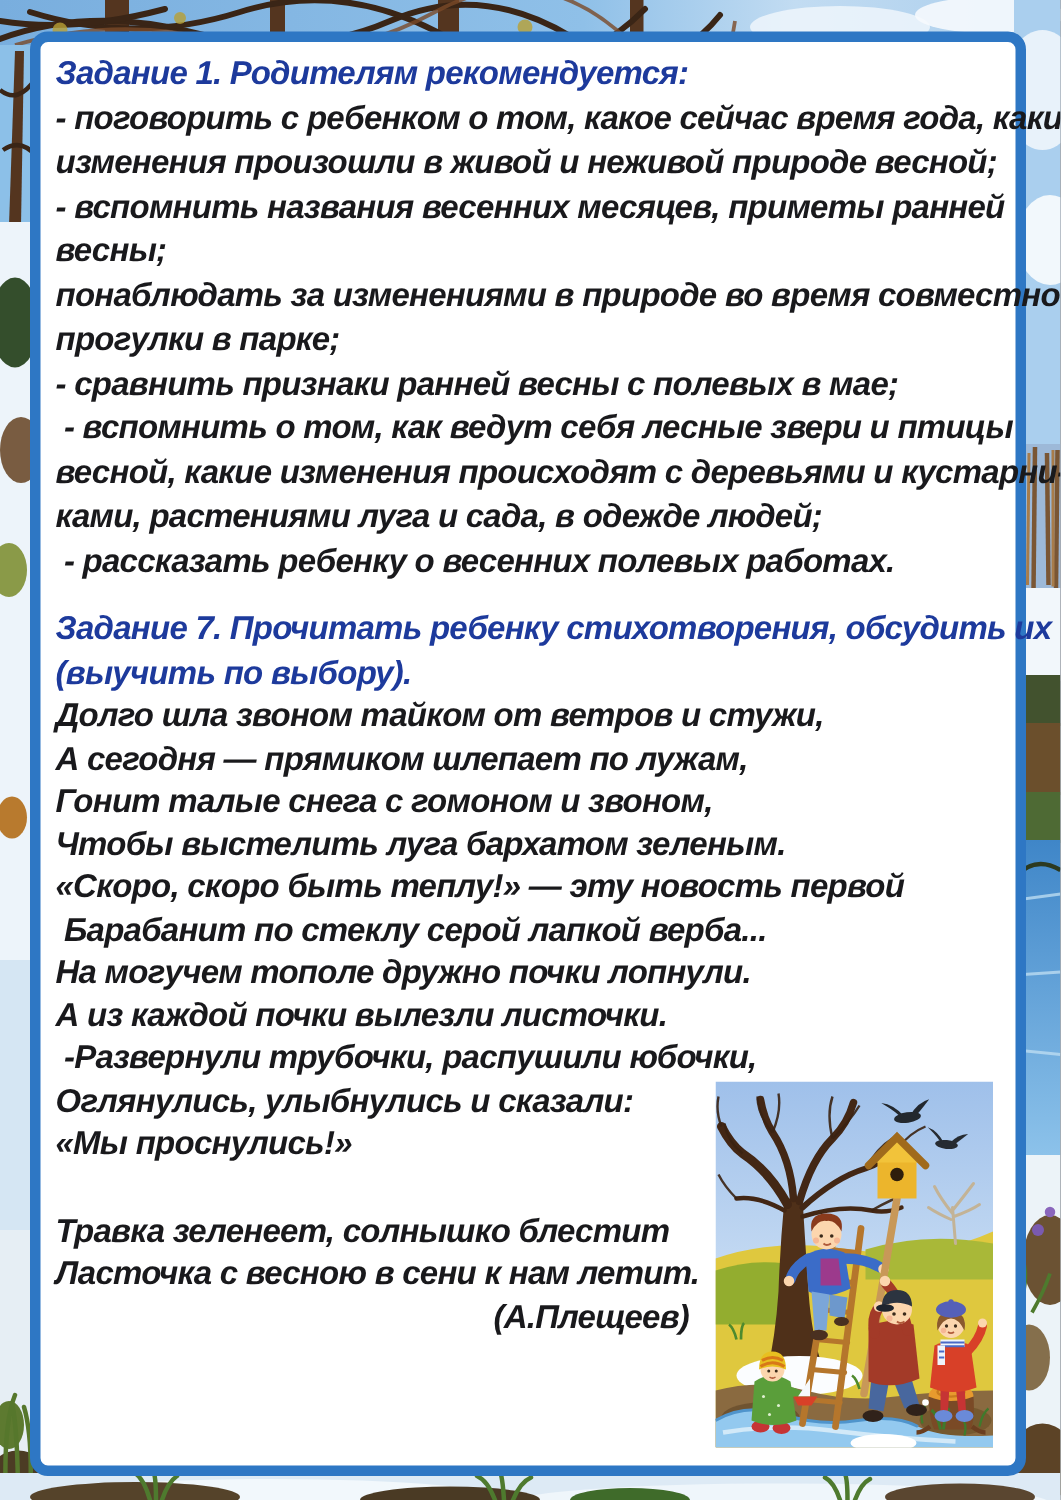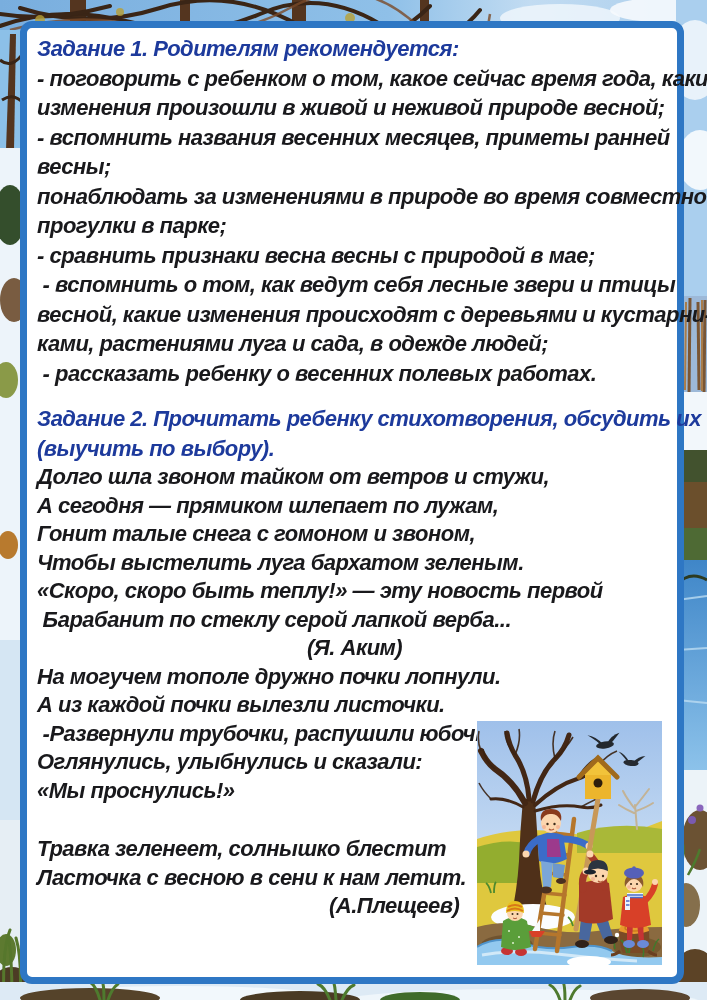--- a/index.html
+++ b/index.html
@@ -134,41 +134,40 @@
   <div class="textblock">
     <div class="sec">
       <div class="line heading">Задание 1. Родителям рекомендуется:</div>
       <div>
           <div class="line">- поговорить с ребенком о том, какое сейчас время года, какие</div>
           <div class="line">изменения произошли в живой и неживой природе весной;</div>
           <div class="line">- вспомнить названия весенних месяцев, приметы ранней</div>
           <div class="line">весны;</div>
           <div class="line">понаблюдать за изменениями в природе во время совместной</div>
           <div class="line">прогулки в парке;</div>
-          <div class="line">- сравнить признаки весна весны с природой в мае;</div>
+          <div class="line">- сравнить признаки ранней весны с полевых в мае;</div>
           <div class="line"> - вспомнить о том, как ведут себя лесные звери и птицы</div>
           <div class="line">весной, какие изменения происходят с деревьями и кустарни-</div>
           <div class="line">ками, растениями луга и сада, в одежде людей;</div>
           <div class="line"> - рассказать ребенку о весенних полевых работах.</div>
         </div>
     </div>
     <div class="sec task2">
       <div>
-          <div class="line heading">Задание 2. Прочитать ребенку стихотворения, обсудить их</div>
+          <div class="line heading">Задание 7. Прочитать ребенку стихотворения, обсудить их</div>
           <div class="line heading">(выучить по выбору).</div>
         </div>
       <div>
           <div class="line t2">Долго шла звоном тайком от ветров и стужи,</div>
           <div class="line t2">А сегодня — прямиком шлепает по лужам,</div>
           <div class="line t2">Гонит талые снега с гомоном и звоном,</div>
           <div class="line t2">Чтобы выстелить луга бархатом зеленым.</div>
           <div class="line t2">«Скоро, скоро быть теплу!» — эту новость первой</div>
           <div class="line t2"> Барабанит по стеклу серой лапкой верба...</div>
         </div>
-      <div class="line t2 author1">(Я. Аким)</div>
       <div class="poem2">
           <div class="line t2">На могучем тополе дружно почки лопнули.</div>
           <div class="line t2">А из каждой почки вылезли листочки.</div>
           <div class="line t2"> -Развернули трубочки, распушили юбочки,</div>
           <div class="line t2">Оглянулись, улыбнулись и сказали:</div>
           <div class="line t2">«Мы проснулись!»</div>
         </div>
       <div class="poem3">
           <div class="line t2">Травка зеленеет, солнышко блестит</div>
           <div class="line t2">Ласточка с весною в сени к нам летит.</div>

